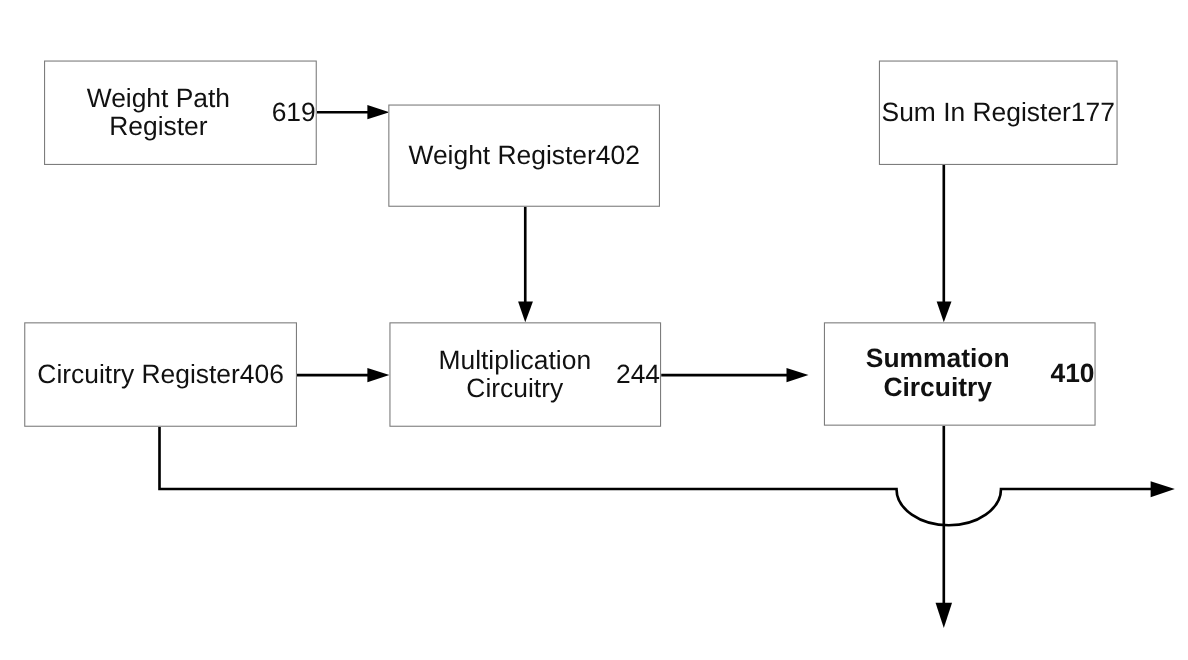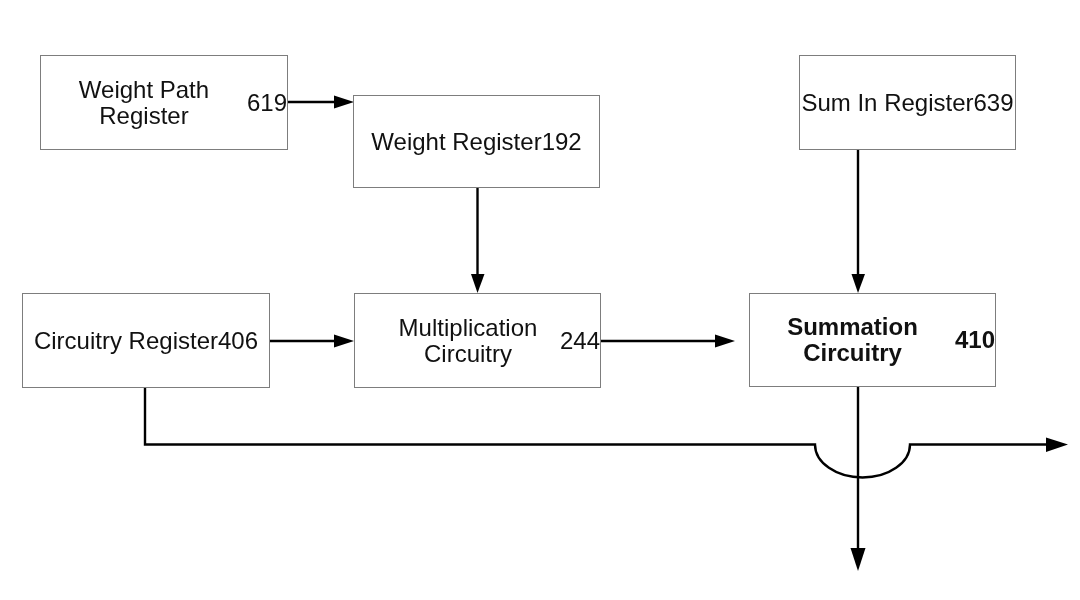--- a/index.html
+++ b/index.html
@@ -75,26 +75,26 @@
     <polygon points="858,571 850.5,548 865.5,548"></polygon>
   </svg>
 
   <div class="node" style="left:40px; top:55px; width:248px; height:95px;">
     <div>Weight Path Register</div>
     <div>619</div>
   </div>
 
   <div class="node" style="left:353px; top:55px; width:247px; height:93px;margin-top:40px;">
     <div>Weight Register</div>
-    <div>192</div>
+    <div>402</div>
   </div>
 
   <div class="node" style="left:767px; top:55px; width:217px; height:95px;margin-left:32px;">
     <div>Sum In Register</div>
-    <div>639</div>
+    <div>177</div>
   </div>
 
   <div class="node" style="left:22px; top:293px; width:248px; height:95px;">
     <div>Circuitry Register</div>
     <div>406</div>
   </div>
 
   <div class="node" style="left:354px; top:293px; width:247px; height:95px;padding-left:21px;">
     <div>Multiplication Circuitry</div>
     <div>244</div>

